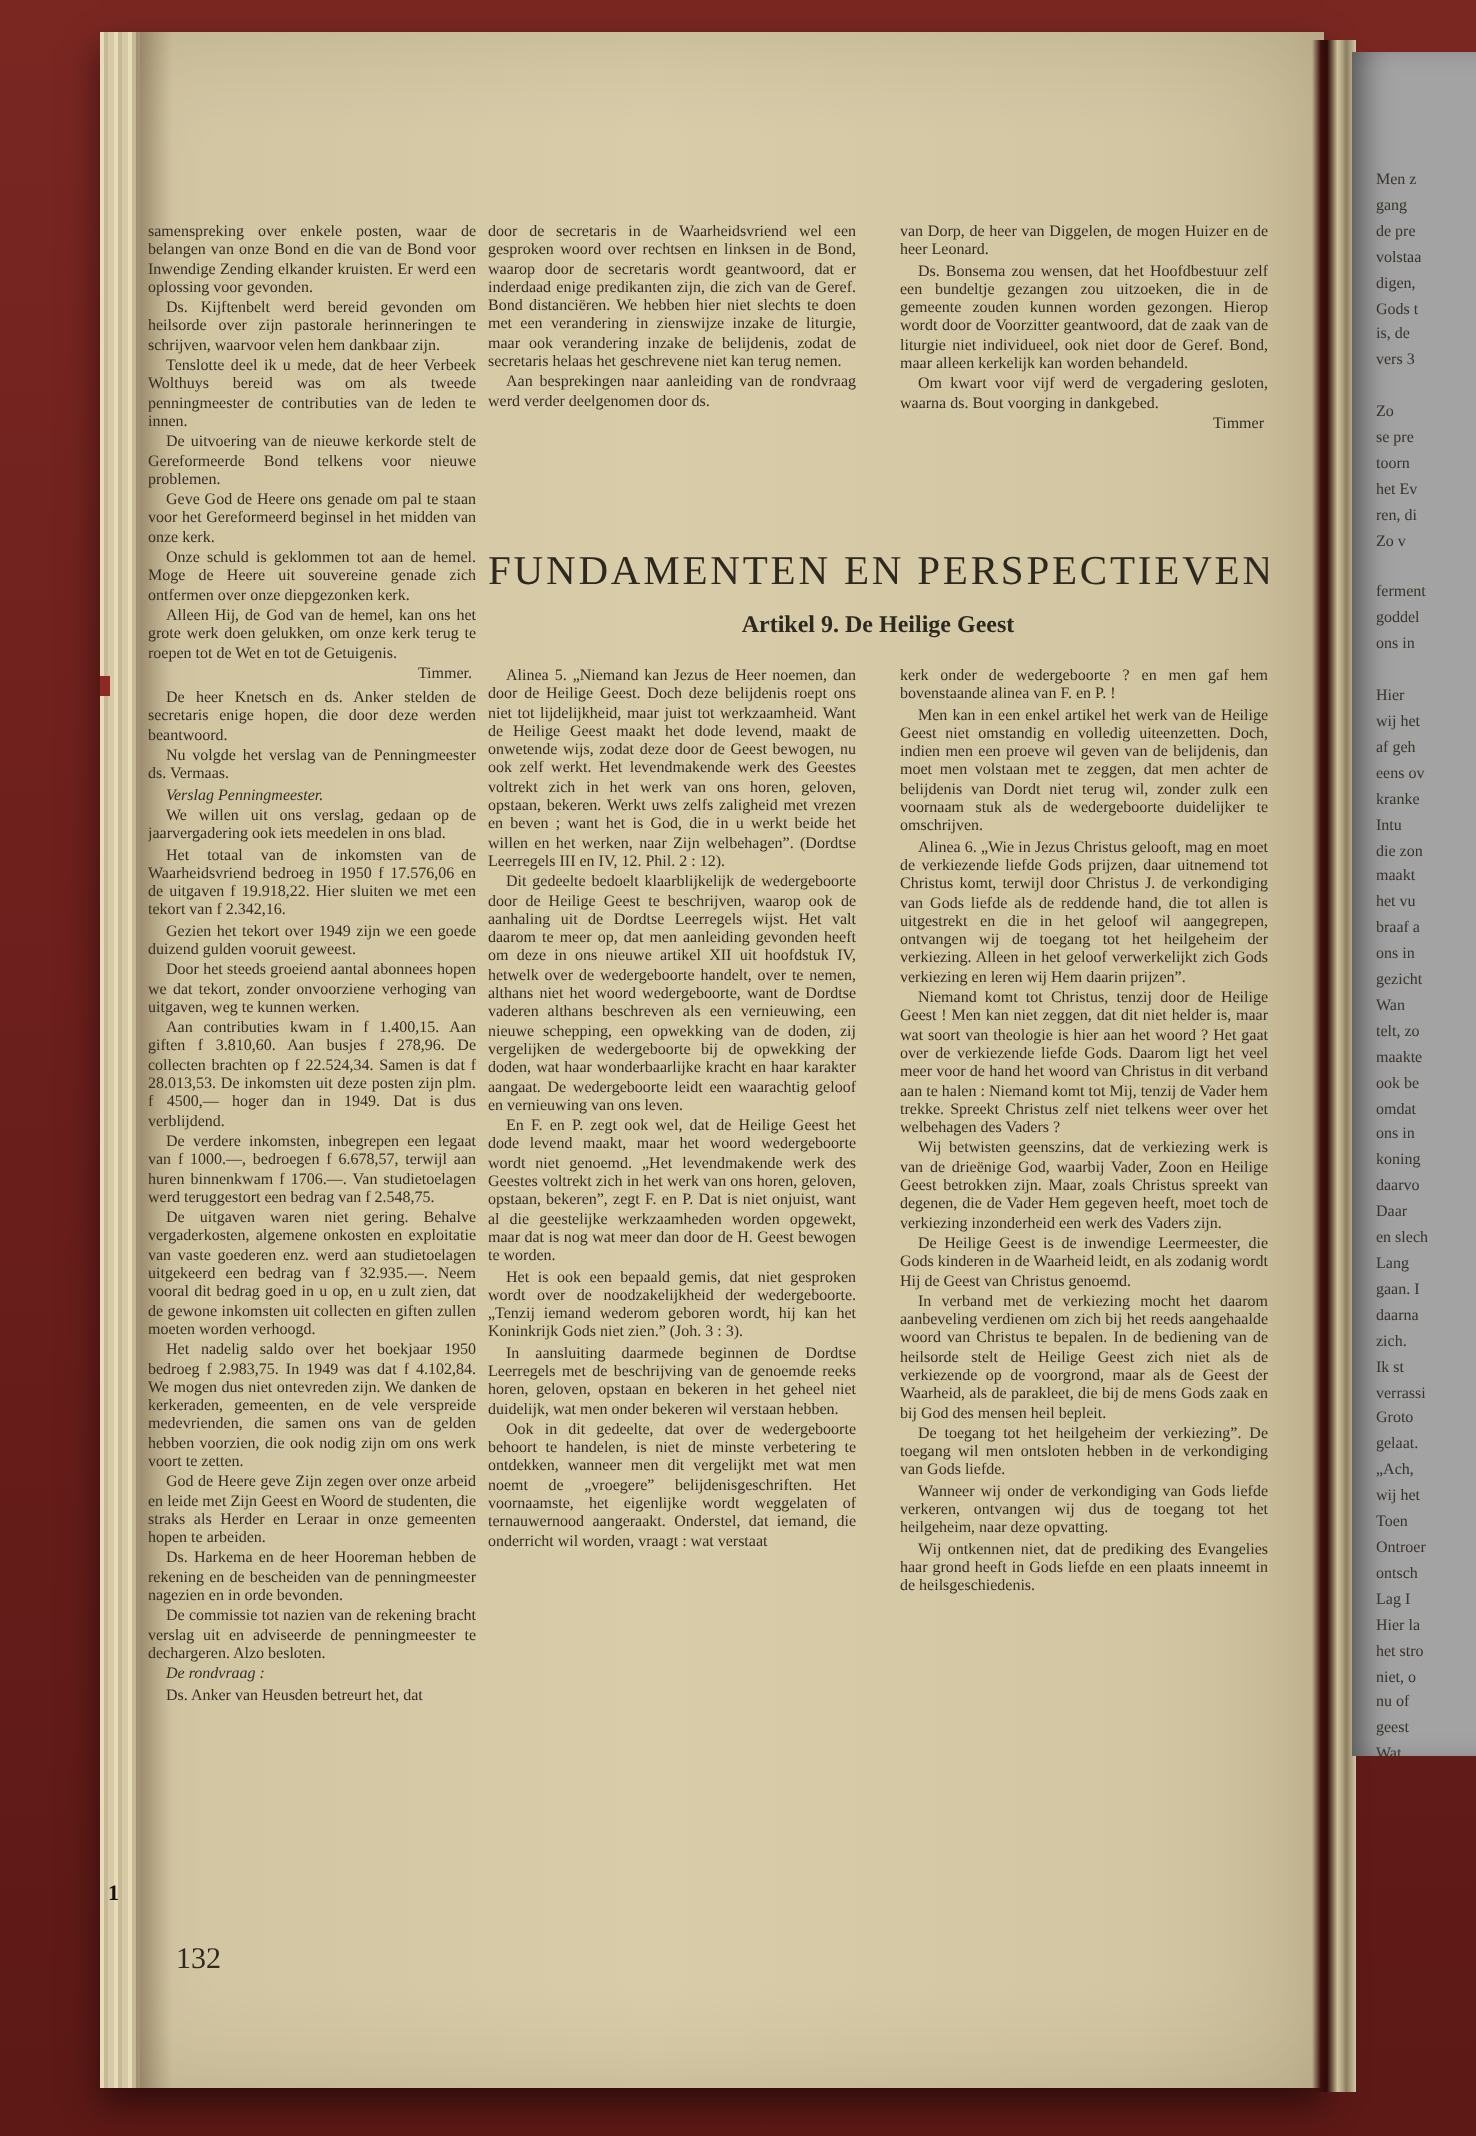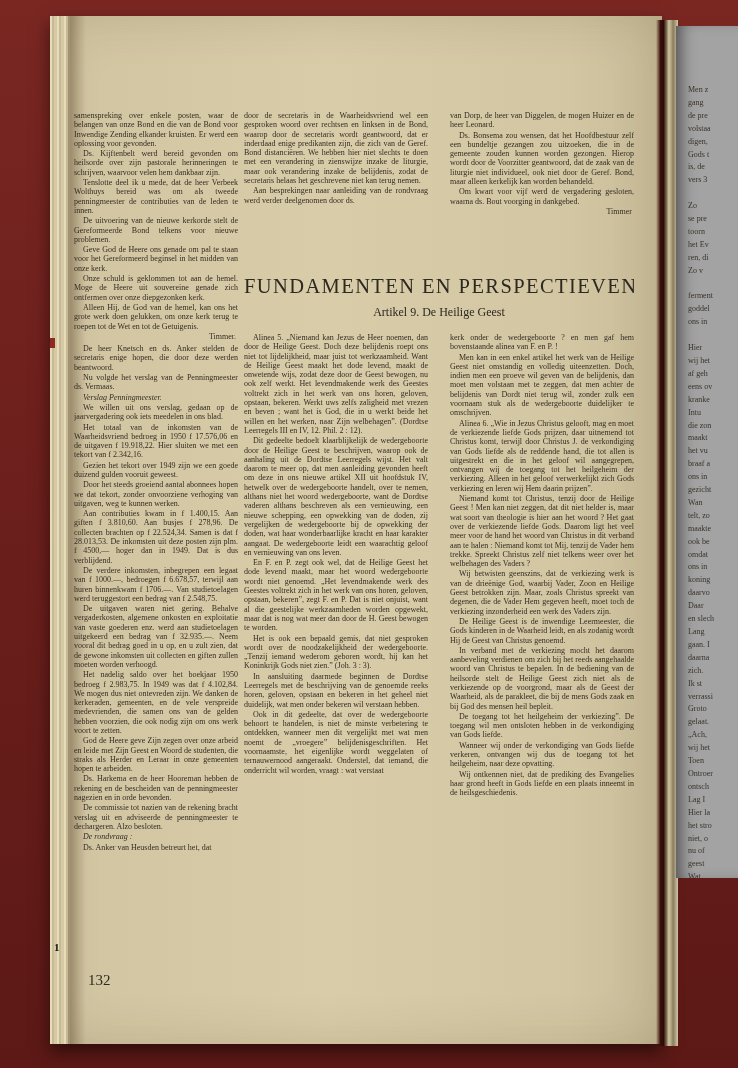--- a/index.html
+++ b/index.html
@@ -35,21 +35,21 @@
   .art-cols{display:flex;gap:22px;}
   .art-cols .col{flex:1;min-width:0;}
   .para{margin:0 0 1px;text-indent:9px;text-align:justify;}
   .para.noindent{text-indent:0;}
   .para.italic{font-style:italic;}
   .para.sig{text-align:right;text-indent:0;margin:0 2px 3px 0;}
   .art-title{
     font-size:20.5px;font-weight:400;letter-spacing:1.4px;text-align:center;
     margin:14px 0 7px;color:#2d2820;white-space:nowrap;
   }
-  .art-subtitle{font-size:12px;font-weight:400;text-align:center;margin:0 0 13px;color:#2d2820;}
+  .art-subtitle{font-size:12px;font-weight:700;text-align:center;margin:0 0 13px;color:#2d2820;}
   .page-number{position:absolute;left:38px;bottom:55px;font-size:15px;color:#2f2a21;}
   .page-gutter{
     position:absolute;left:656px;top:20px;width:22px;height:1026px;
     background:linear-gradient(90deg,rgba(40,10,8,0) 0%,#3c0f0c 20%,#2c0a08 34%,#7c6d50 48%,#cfc29e 58%,#b3a683 68%,#8a7d60 78%,#d4c7a4 100%);
   }
   .side-page{
     position:absolute;right:0;top:26px;width:62px;height:852px;
     background:#a3a3a3;overflow:hidden;
     box-shadow:inset 12px 0 16px -8px rgba(0,0,0,.55);
     text-decoration:underline;

